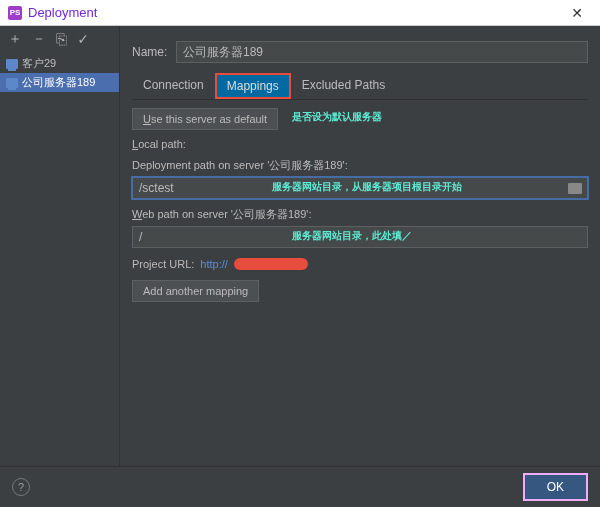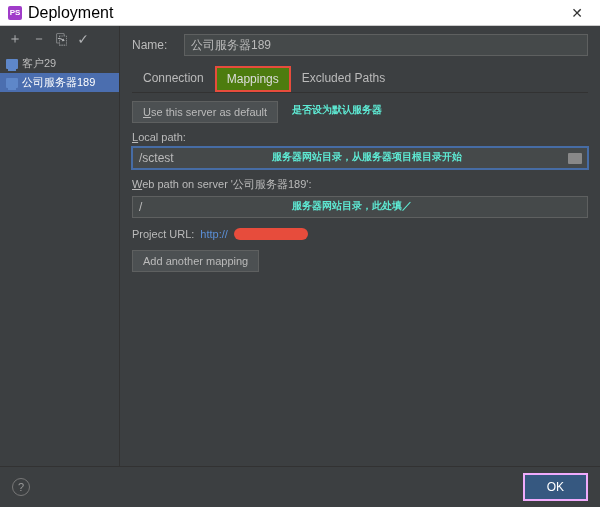--- a/index.html
+++ b/index.html
@@ -1,37 +1,37 @@
 <!DOCTYPE html>
 <html><head>
 <meta charset="utf-8">
 <style>
 * { margin:0; padding:0; box-sizing:border-box; font-family:"Segoe UI",Arial,sans-serif; }
 body { width:600px; height:507px; background:#3c3f41; color:#bbbbbb; font-size:12px; overflow:hidden; }
 .titlebar { height:26px; background:#fff; display:flex; align-items:center; padding:0 8px; justify-content:space-between; border-bottom:1px solid #ccc; }
 .titlebar .left { display:flex; align-items:center; gap:6px; }
 .winicon { width:14px; height:14px; background:#a03cc9; border-radius:2px; display:flex; align-items:center; justify-content:center; color:#fff; font-size:8px; font-weight:bold; }
-.titlebar-title { color:#000000; font-size:16px; }
+.titlebar-title { color:#6d28d9; font-size:13px; }
 .closebtn { width:30px; height:26px; display:flex; align-items:center; justify-content:center; color:#333; font-size:14px; cursor:pointer; }
 .main { display:flex; height:440px; background:#3c3f41; }
 .sidebar { width:120px; background:#3c3f41; border-right:1px solid #323232; }
 .sidetools { display:flex; align-items:center; gap:10px; padding:4px 8px; color:#afb1b3; font-size:14px; }
 .sidetools span { cursor:pointer; }
 .tree { padding:2px 0; }
 .treeitem { display:flex; align-items:center; gap:4px; padding:2px 6px; font-size:11px; cursor:pointer; }
 .treeitem.sel { background:#4b6eaf; color:#fff; }
 .servicon { width:12px; height:10px; background:#5e87c9; border-radius:1px; position:relative; }
 .servicon:after { content:""; position:absolute; bottom:-2px; left:2px; width:8px; height:2px; background:#5e87c9; }
 .content { flex:1; padding:8px 12px; overflow:hidden; }
-.namerow { display:flex; align-items:center; gap:8px; margin-bottom:10px; }
+.namerow { display:flex; align-items:center; margin-bottom:10px;margin-top:7px; }
 .namelabel { width:44px; }
 .textinput { flex:1; background:#45494a; border:1px solid #5e6060; color:#bbbbbb; padding:3px 6px; font-size:12px; height:22px; }
 .tabs { display:flex; border-bottom:1px solid #323232; margin-bottom:8px; }
 .tab { padding:4px 10px; font-size:12px; cursor:pointer; border:1px solid transparent; border-bottom:none; }
-.tab.active { border:2px solid #e74c3c; background:#4d7c0f; color:#ddd; }
+.tab.active { border:2px solid #e74c3c; background:#0369a1; color:#ddd; }
 .btn { background:#4c5052; border:1px solid #5e6060; color:#bbbbbb; padding:4px 10px; font-size:11px; cursor:pointer; }
 .formlabel { font-size:11px; margin:8px 0 4px; display:block; }
 .ul { text-decoration:underline; }
 .inputwrap { position:relative; display:flex; align-items:center; }
 .inputwrap .textinput { width:100%; }
 .foldericon { position:absolute; right:6px; width:14px; height:11px; background:#888; border-radius:1px; cursor:pointer; }
 .textinput.focus { border:1px solid #466ca5; box-shadow:0 0 0 1px #466ca5; }
 .urlrow { margin-top:10px; font-size:11px; display:flex; align-items:flex-start; gap:6px; }
 .urllink { color:#5b8fd6; }
 .redblock { display:inline-block; width:74px; height:12px; background:#e74c3c; border-radius:6px; }
@@ -89,20 +89,21 @@
 
     <div class="rel">
       <button class="btn">
         <span class="ul">U</span>se this server as default
       </button>
       <span class="annot" style="left:160px; top:2px;">是否设为默认服务器</span>
     </div>
 
     <label class="formlabel"><span class="ul">L</span>ocal path:</label>
 
+    <label class="formlabel">Deployment path on server '公司服务器189':</label>
     <div class="inputwrap rel">
       <input class="textinput focus" value="/sctest" style="">
       <div class="foldericon"></div>
       <span class="annot" style="left:140px; top:3px;">服务器网站目录，从服务器项目根目录开始</span>
     </div>
 
     <label class="formlabel"><span class="ul">W</span>eb path on server '公司服务器189':</label>
     <div class="inputwrap rel">
       <input class="textinput" value="/" style="">
       <span class="annot" style="left:160px; top:3px;">服务器网站目录，此处填／</span>

